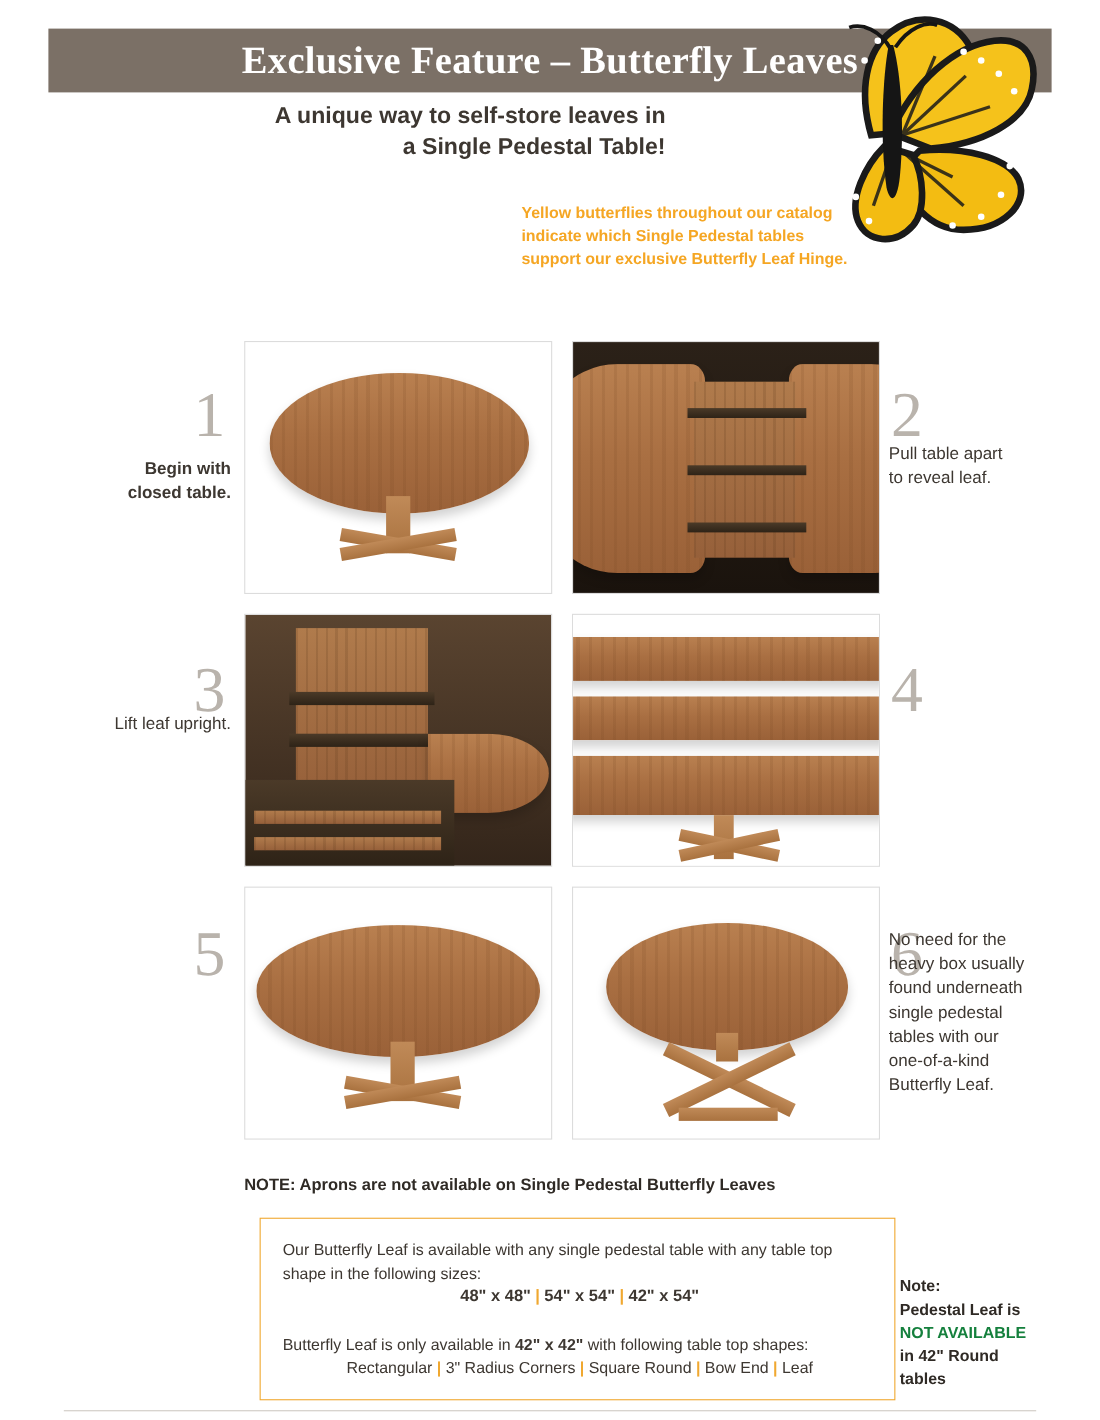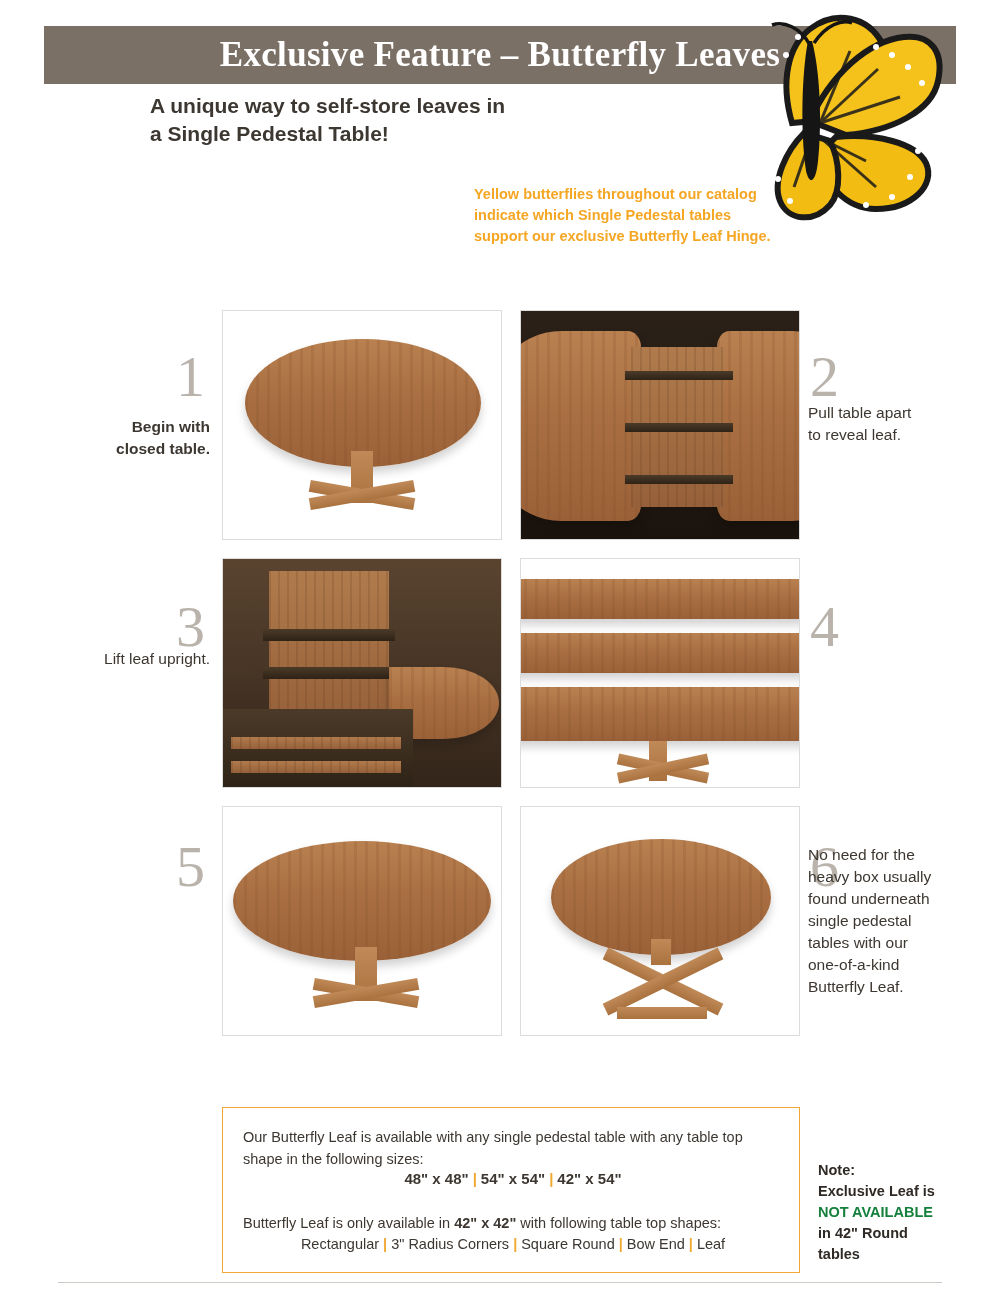--- a/index.html
+++ b/index.html
@@ -23,23 +23,23 @@
     display:flex;align-items:center;justify-content:center;
     color:#ffffff;
     font-family:"Liberation Serif", serif;
     font-weight:bold;
     font-size:35px;
     letter-spacing:.3px;
     white-space:nowrap;
   }
 
   .subtitle{
-    position:absolute;left:150px;top:92px;width:470px;
+    position:absolute;left:135px;top:92px;width:470px;
     font-size:21px;font-weight:bold;line-height:28px;
-    color:#3d3731;text-align:left;
+    color:#3d3731;text-align:right;
   }
 
   .yellow-note{
     position:absolute;left:474px;top:184px;width:300px;
     font-size:14.5px;font-weight:bold;line-height:21px;
     color:#f5a623;
   }
 
   
   .butterfly{
@@ -95,21 +95,21 @@
       linear-gradient(180deg,#b07b4c,#96603a);
   }
 
   .note-line{
     position:absolute;left:222px;top:1069px;
     font-size:15px;font-weight:bold;color:#2f2a25;
   }
 
   
   .sizes-box{
-    position:absolute;left:222px;top:1107px;width:576px;height:164px;
+    position:absolute;left:236px;top:1107px;width:576px;height:164px;
     border:1px solid #f0a830;
     background:#ffffff;
   }
   .sizes-p1{
     position:absolute;left:20px;top:18px;width:540px;
     font-size:14.5px;line-height:22px;color:#3d3731;
   }
   .sizes-sizes{
     position:absolute;left:20px;top:62px;width:540px;
     text-align:center;font-size:15px;font-weight:bold;color:#3d3731;
@@ -268,36 +268,37 @@
   </div>
   <div class="stepnum" style="left:810px;top:838px;">6</div>
   <div class="steptext right" style="left:808px;top:844px;width:175px;white-space:pre-line;">No need for the
 heavy box usually
 found underneath
 single pedestal
 tables with our
 one-of-a-kind
 Butterfly Leaf.</div>
 
+  <div class="note-line">NOTE: Aprons are not available on Single Pedestal Butterfly Leaves</div>
 
   <div class="sizes-box">
     <div class="sizes-p1">Our Butterfly Leaf is available with any single pedestal table with any table top shape in the following sizes:</div>
     <div class="sizes-sizes">
       <span>48" x 48"</span><span class="bar">|</span><span>54" x 54"</span><span class="bar">|</span><span>42" x 54"</span>
     </div>
     <div class="sizes-p2">
       <span>Butterfly Leaf is only available in </span><span class="bold">42" x 42"</span><span> with following table top shapes:</span>
     </div>
     <div class="sizes-shapes">
       <span>Rectangular</span><span class="bar">|</span><span>3" Radius Corners</span><span class="bar">|</span><span>Square Round</span><span class="bar">|</span><span>Bow End</span><span class="bar">|</span><span>Leaf</span>
     </div>
   </div>
 
   <div class="right-note">
     <div>Note:</div>
-    <div>Exclusive Leaf is</div>
+    <div>Pedestal Leaf is</div>
     <div class="na">NOT AVAILABLE</div>
     <div>in 42" Round</div>
     <div>tables</div>
   </div>
 
   <div class="footer-rule"></div>
 </div>
 
 </body></html>

